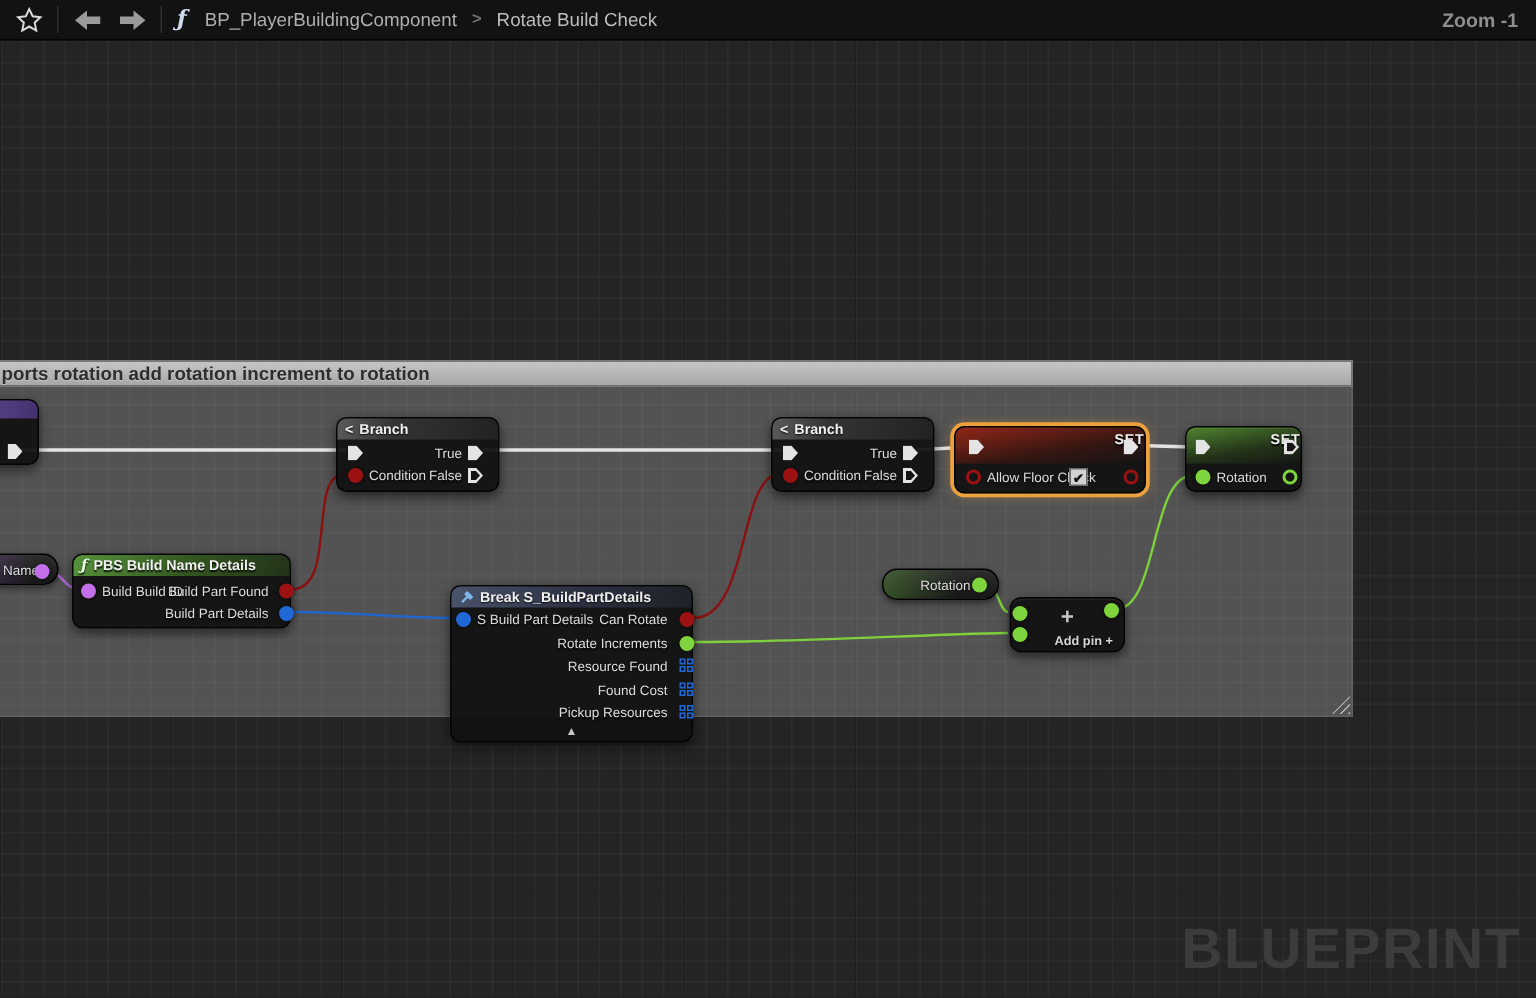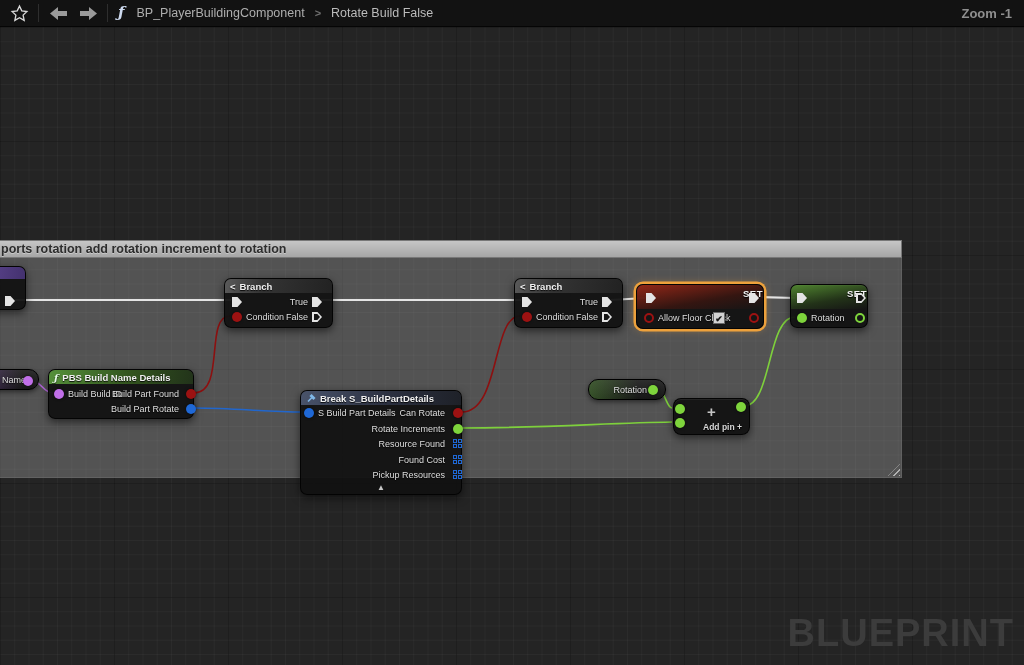--- a/index.html
+++ b/index.html
@@ -205,21 +205,21 @@
 
   <div class="node" style="left:48px; top:369px; width:146px; height:50px;">
     <div class="nhead h-green">
       <span class="ficon" style="font-size:10px; color:#eaffea; padding:0;">ƒ</span>
       <span>PBS Build Name Details</span>
     </div>
     <span class="pin circ" style="left: 5px; top: 19px; background: rgb(192, 111, 232);"></span>
     <span class="plabel" style="left:19px; top:19px;">Build Build ID</span>
     <span class="plabel" style="right:14px; top:19px;">Build Part Found</span>
     <span class="pin circ" style="left: 137px; top: 19px; background: rgb(156, 18, 18);"></span>
-    <span class="plabel" style="right:14px; top:34px;">Build Part Rotate</span>
+    <span class="plabel" style="right:14px; top:34px;">Build Part Details</span>
     <span class="pin circ" style="left: 137px; top: 34px; background: rgb(31, 104, 214);"></span>
   </div>
 
   <div class="node" style="left:300px; top:390px; width:162px; height:105px;">
     <div class="nhead h-slate">
       <svg width="10" height="10">
         <path d="M2 8.5 L6 4.5" stroke-width="1.6" fill="none" stroke="#7fb8e8"></path>
         <path d="M4.5 2 L8.5 6" stroke-width="3" fill="none" stroke="#7fb8e8"></path>
       </svg>
       <span>Break S_BuildPartDetails</span>
@@ -286,17 +286,17 @@
     </span>
     <span class="tbtn">
       <svg width="17" height="13" viewBox="0 0 17 13">
         <path d="M0 4 L9 4 L9 0 L17 6.5 L9 13 L9 9 L0 9 Z" fill="#9a9a9a"></path>
       </svg>
     </span>
     <span class="tsep"></span>
     <span class="ficon">ƒ</span>
     <span class="crumb-parent">BP_PlayerBuildingComponent</span>
     <span class="crumb-sep">&gt;</span>
-    <span class="crumb-current">Rotate Build False</span>
+    <span class="crumb-current">Rotate Build Check</span>
     <span class="zoomlabel">Zoom -1</span>
   </div>
 
 </div>
 
 </body></html>

